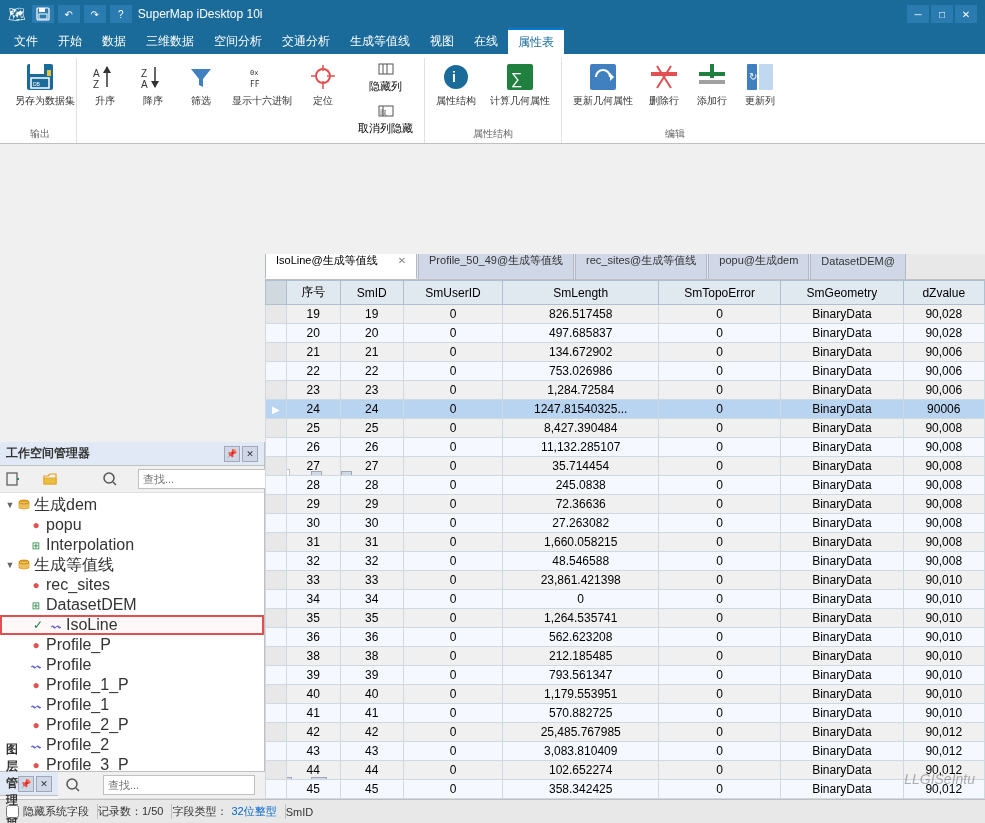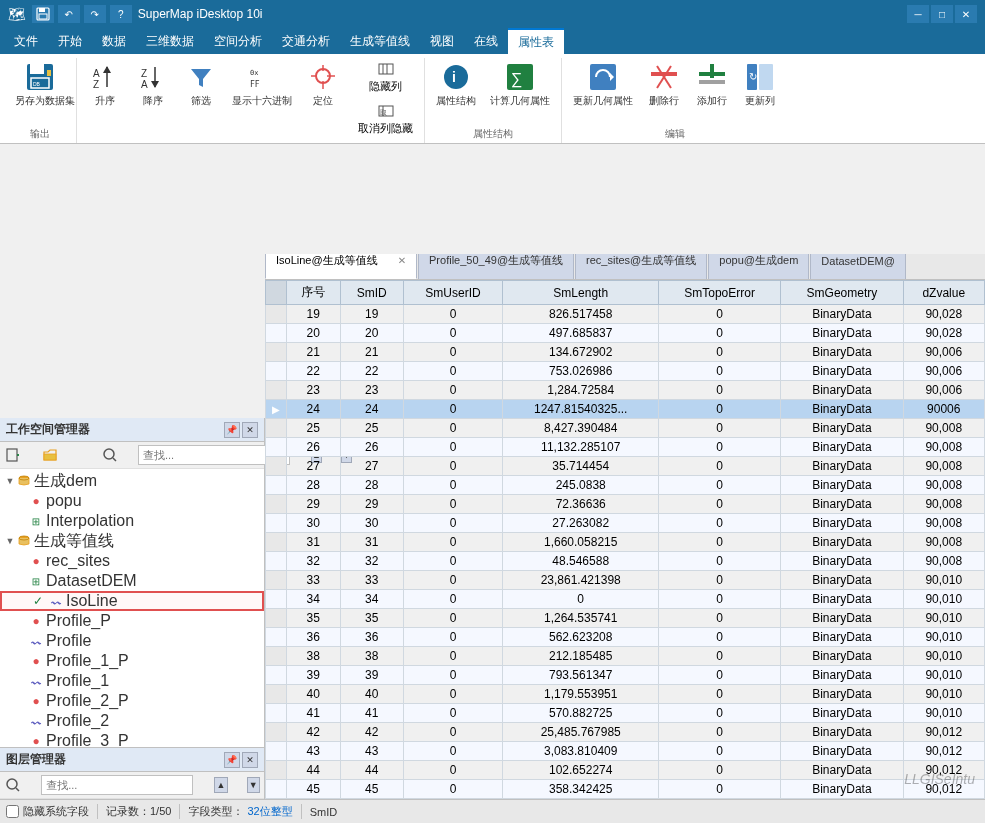--- a/index.html
+++ b/index.html
@@ -209,21 +209,21 @@
     .tree-item.highlighted { background: #fff0f0; border: 1px solid #e05050; }
     .tree-indent { width: 16px; display: inline-block; flex-shrink: 0; }
     .tree-icon { width: 16px; height: 16px; display: inline-flex; align-items: center; justify-content: center; font-size: 12px; flex-shrink: 0; margin-right: 2px; }
     .tree-label { font-size: 16px; color: #333; }
     .expand-btn { width: 12px; height: 12px; display: inline-flex; align-items: center; justify-content: center; font-size: 9px; color: #666; flex-shrink: 0; }
 
     
     .layer-panel {
       flex: 1;
       display: flex;
-      flex-direction: column;
+      flex-direction: row;
       border-radius: 16px;
     }
 
     
     .right-panel {
       flex: 1;
       display: flex;
       flex-direction: column;
       overflow: hidden;
     }
@@ -298,21 +298,20 @@
     .row-selector.selected { background: #2196F3; color: white; }
 
     
     .status-bar {
       height: 24px;
       background: #e8e8e8;
       border-top: 1px solid #c0c0c0;
       display: flex;
       align-items: center;
       padding: 0 6px;
-      gap: 8px;
       font-size: 11px;
       color: #333;
     }
     .status-item { 
       display: flex; align-items: center; gap: 4px;
       border-right: 1px solid #c0c0c0;
       padding-right: 8px;
     }
     .status-item:last-child { border-right: none; }
 

